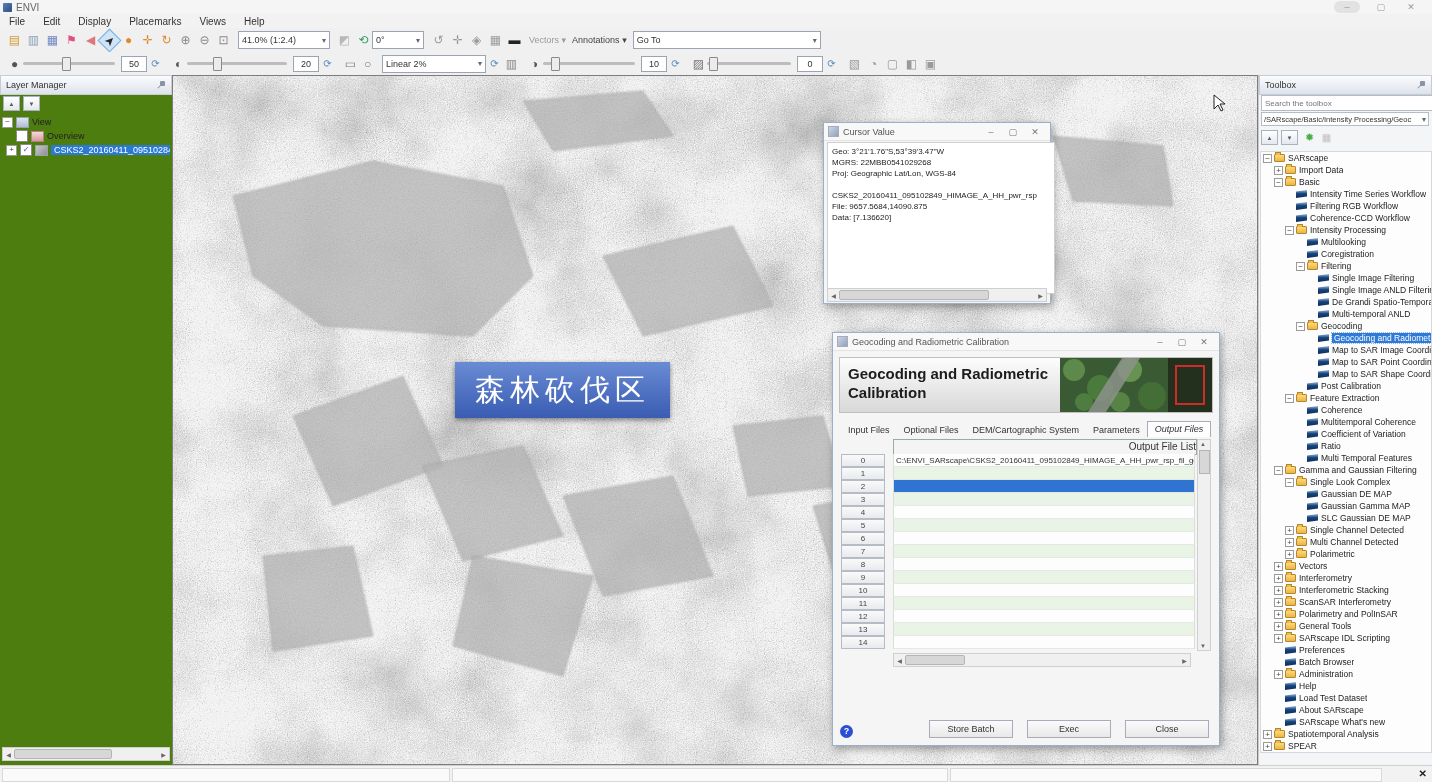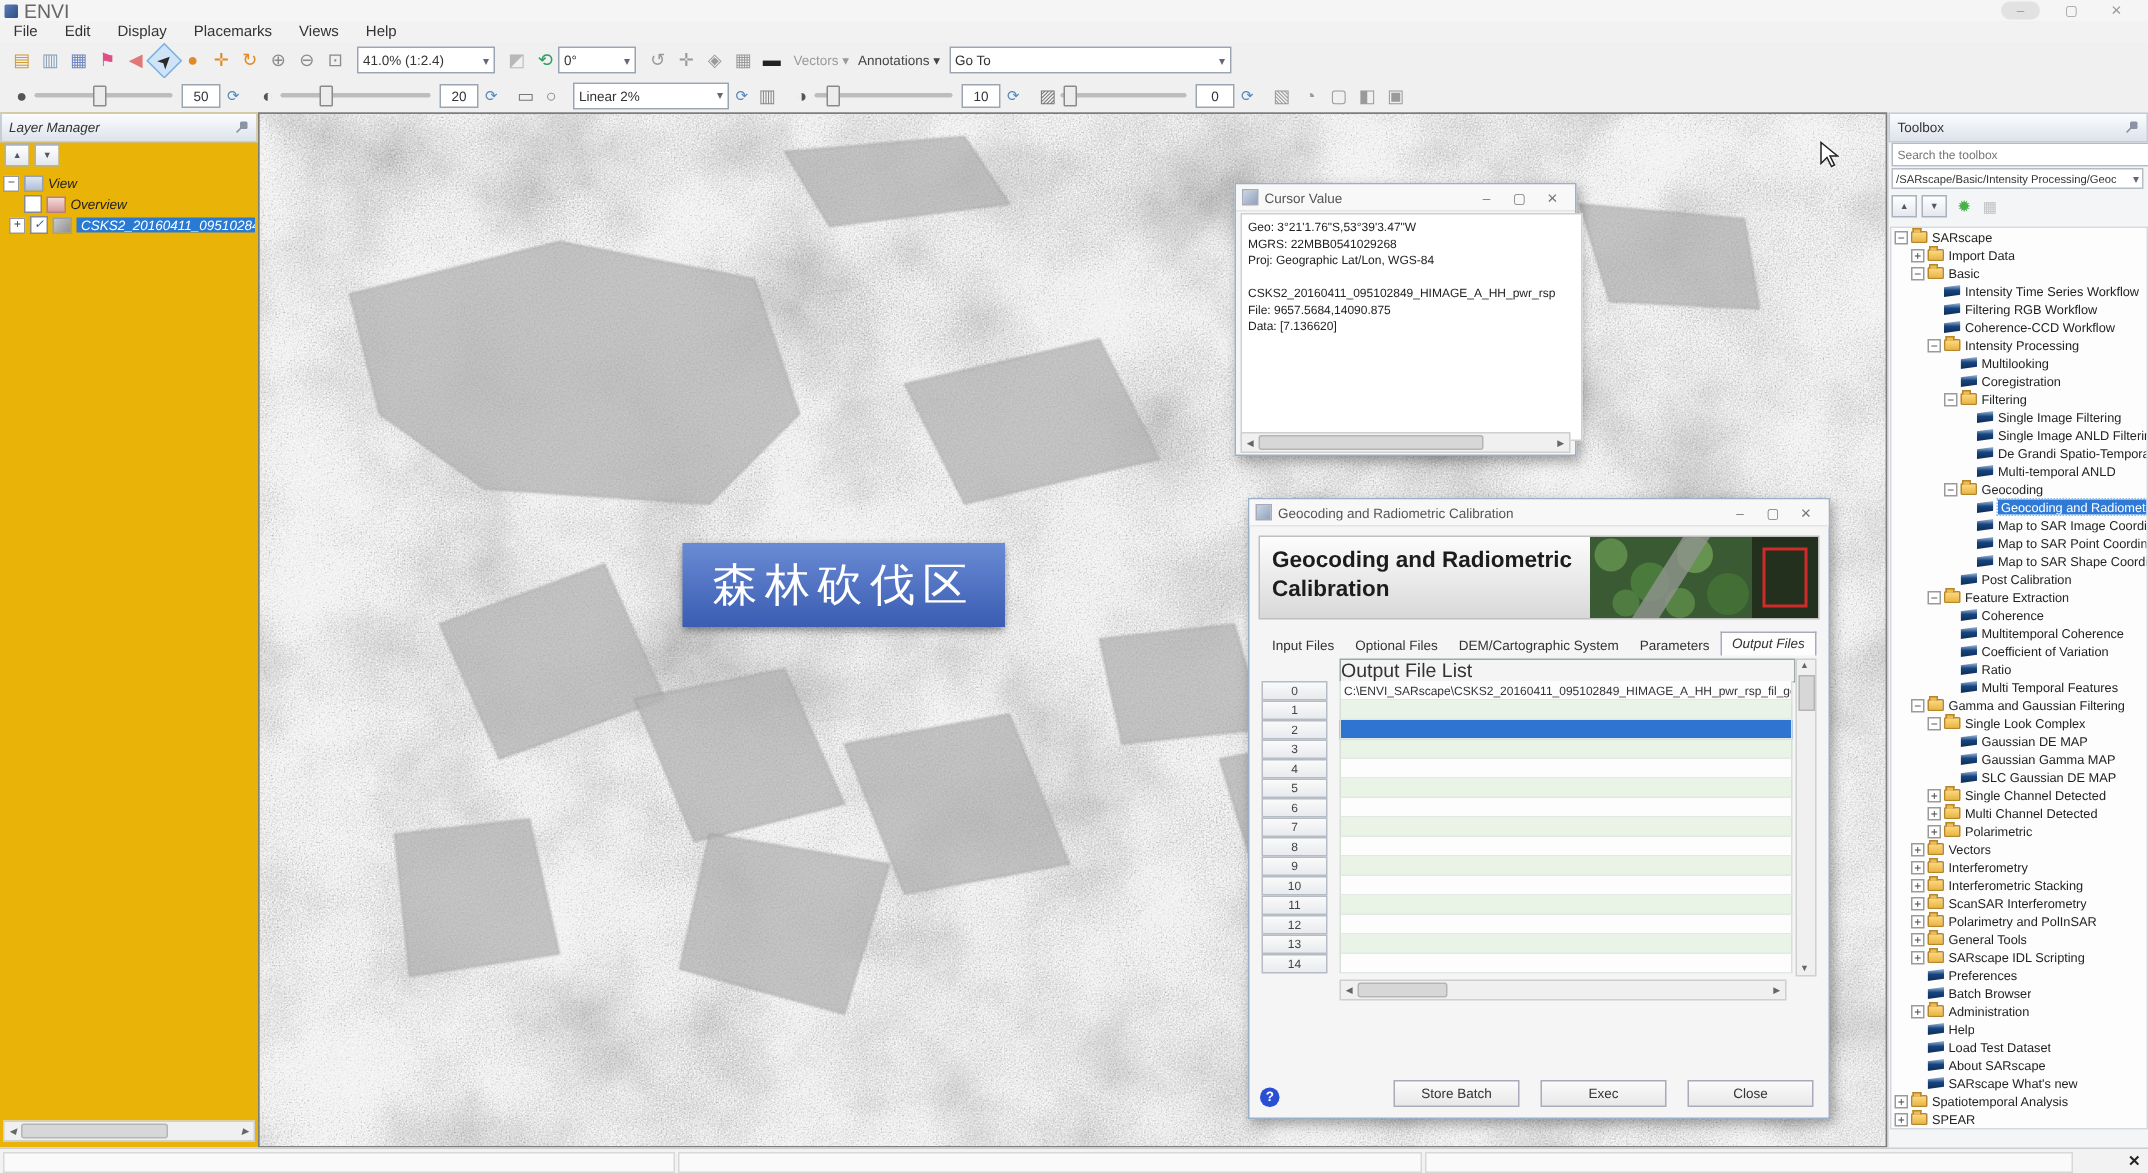--- a/index.html
+++ b/index.html
@@ -2,21 +2,21 @@
 <html><head>
 <meta charset="utf-8">
 <style>
   html,body{margin:0;padding:0;background:#e8e8e8;font-family:"Liberation Sans",sans-serif;}
   #app{position:relative;width:1432px;height:782px;background:#f0f0f0;overflow:hidden;font-size:10px;color:#222;}
   .abs{position:absolute;}
 
   
   #titlebar{left:0;top:0;width:1432px;height:14px;background:#f5f5f5;display:flex;align-items:center;}
   #app-icon{width:9px;height:9px;margin:0 4px 0 3px;background:linear-gradient(135deg,#5a7fb4,#2c4f86);border-radius:1px;}
-  #app-title{font-size:13px;color:#666;}
+  #app-title{font-size:10px;color:#666;}
   .winctl{position:absolute;top:1px;width:26px;height:12px;text-align:center;font-size:9px;color:#9a9a9a;line-height:12px;}
   #win-min{right:72px;background:#e2e2e2;border-radius:7px;}
   #win-max{right:38px;}
   #win-close{right:8px;}
   #menubar{left:0;top:14px;width:1432px;height:14px;background:#f2f2f2;display:flex;align-items:center;border-bottom:1px solid #e3e3e3;}
   .menu-item{padding:0 9px;font-size:10px;color:#333;}
 
   
   #toolbar1{left:0;top:28px;width:1432px;height:24px;background:#f0f0f0;display:flex;align-items:center;border-bottom:1px solid #e0e0e0;}
   #toolbar2{left:0;top:52px;width:1432px;height:23px;background:#f0f0f0;display:flex;align-items:center;border-bottom:1px solid #cfcfcf;}
@@ -31,21 +31,21 @@
   .valbox{width:24px;height:14px;border:1px solid #9aa5b1;background:#fff;font-size:9px;text-align:center;line-height:14px;flex:none;color:#333;}
   .dimlabel{font-size:9px;color:#9a9a9a;display:flex;align-items:center;}
   .dimlabel.dark{color:#444;}
 
   
   .panel-header{height:18px;background:linear-gradient(#fbfcfe,#dde3ec);border:1px solid #c5ccd6;display:flex;align-items:center;justify-content:space-between;padding:0 5px;font-size:9px;color:#333;}
   .pin{width:10px;height:10px;position:relative;}
   .pin::before{content:"";position:absolute;left:4px;top:1px;width:5px;height:5px;background:#8a94a2;border-radius:1px;}
   .pin::after{content:"";position:absolute;left:1px;top:6px;width:5px;height:1px;background:#8a94a2;transform:rotate(-45deg);}
 
-  #left-panel{left:0;top:75px;width:172px;height:690px;background:#eab308;border-right:1px solid #c9c9c9;font-style:italic;}
+  #left-panel{left:0;top:75px;width:172px;height:690px;background:#4d7c0f;border-right:1px solid #c9c9c9;}
   .mini-btn{width:15px;height:13px;border:1px solid #aab2bd;background:linear-gradient(#fff,#e4e8ee);font-size:6px;color:#556;display:flex;align-items:center;justify-content:center;margin-right:3px;}
   #lm-tree{position:absolute;left:2px;top:40px;width:168px;font-size:9px;}
   .lrow{display:flex;align-items:center;height:14px;white-space:nowrap;}
   .lexp{width:9px;height:9px;border:1px solid #9a9a9a;background:#fff;font-size:8px;line-height:7px;text-align:center;flex:none;margin-right:3px;color:#444;}
   .cbox{width:10px;height:10px;border:1px solid #8a8a8a;background:#fff;flex:none;margin-right:3px;font-size:8px;line-height:9px;text-align:center;color:#2a62b8;}
   .licon{width:11px;height:9px;flex:none;margin-right:3px;border:1px solid #98a0ac;background:linear-gradient(#dfe6f2,#aebdd4);}
   .licon.red{background:linear-gradient(#f4d9d9,#d49a9a);border-color:#b87f7f;}
   .licon.img{background:linear-gradient(135deg,#c9c9c9,#8f8f8f);}
   .sel-label{background:#2a7ad4;color:#fff;padding:0 3px;}
   .hscroll{position:absolute;height:12px;background:#f0f0f0;border:1px solid #cfcfcf;display:flex;align-items:center;}
@@ -69,21 +69,21 @@
   .cv-line{min-height:11px;white-space:nowrap;}
 
   #geo-dialog{left:832px;top:332px;width:386px;height:412px;}
   #geo-banner{position:absolute;left:6px;top:24px;width:372px;height:54px;background:linear-gradient(#fdfdfd,#d8d8d8);border:1px solid #c0c0c0;overflow:hidden;}
   #geo-banner-title{position:absolute;left:8px;top:6px;width:215px;font-size:15px;font-weight:bold;color:#1c1c1c;line-height:19px;}
   #geo-banner-art{position:absolute;right:0;top:0;width:152px;height:54px;}
   #geo-tabs{position:absolute;left:8px;top:87px;display:flex;align-items:flex-end;height:17px;}
   .gtab{font-size:9px;color:#333;padding:2px 7px;white-space:nowrap;}
   .gtab.active{background:#fdfdfd;border:1px solid #aab;border-bottom:none;padding-bottom:3px;font-style:italic;}
   #geo-table{position:absolute;left:8px;top:106px;width:370px;height:212px;}
-  #gt-head{position:absolute;left:52px;top:0;width:302px;height:14px;border:1px solid #9aa;background:#f4f4f4;text-align:left;font-size:13px;line-height:14px;color:#333;}
+  #gt-head{position:absolute;left:52px;top:0;width:302px;height:14px;border:1px solid #9aa;background:#f4f4f4;text-align:right;font-size:10px;line-height:14px;color:#333;}
   .gt-numcol{position:absolute;left:0;width:44px;height:13px;border:1px solid #b5bcc6;background:linear-gradient(#fafafa,#e8eaee);box-sizing:border-box;text-align:center;font-size:8px;line-height:11px;color:#444;}
   .gt-cell{position:absolute;left:52px;width:302px;height:13px;box-sizing:border-box;border-left:1px solid #d8ded8;border-right:1px solid #d8ded8;border-bottom:1px solid #e2e8e2;font-size:8px;line-height:13px;white-space:nowrap;overflow:hidden;color:#333;padding:0 2px;}
   .gt-cell.green{background:#e9f4e7;}
   .gt-cell.white{background:#fdfdfd;}
   .gt-cell.sel{background:#2f74d0;}
   #gt-vscroll{position:absolute;left:356px;top:0;width:12px;height:210px;background:#f0f0f0;border:1px solid #d0d0d0;}
   #gt-vscroll .up{position:absolute;top:1px;left:0;width:10px;text-align:center;font-size:6px;color:#666;}
   #gt-vscroll .dn{position:absolute;bottom:1px;left:0;width:10px;text-align:center;font-size:6px;color:#666;}
   #gt-vthumb{position:absolute;top:10px;left:1px;width:9px;height:22px;background:#d7d7d7;border:1px solid #b5b5b5;}
   #gt-hscroll{left:60px;top:320px;width:296px;}

